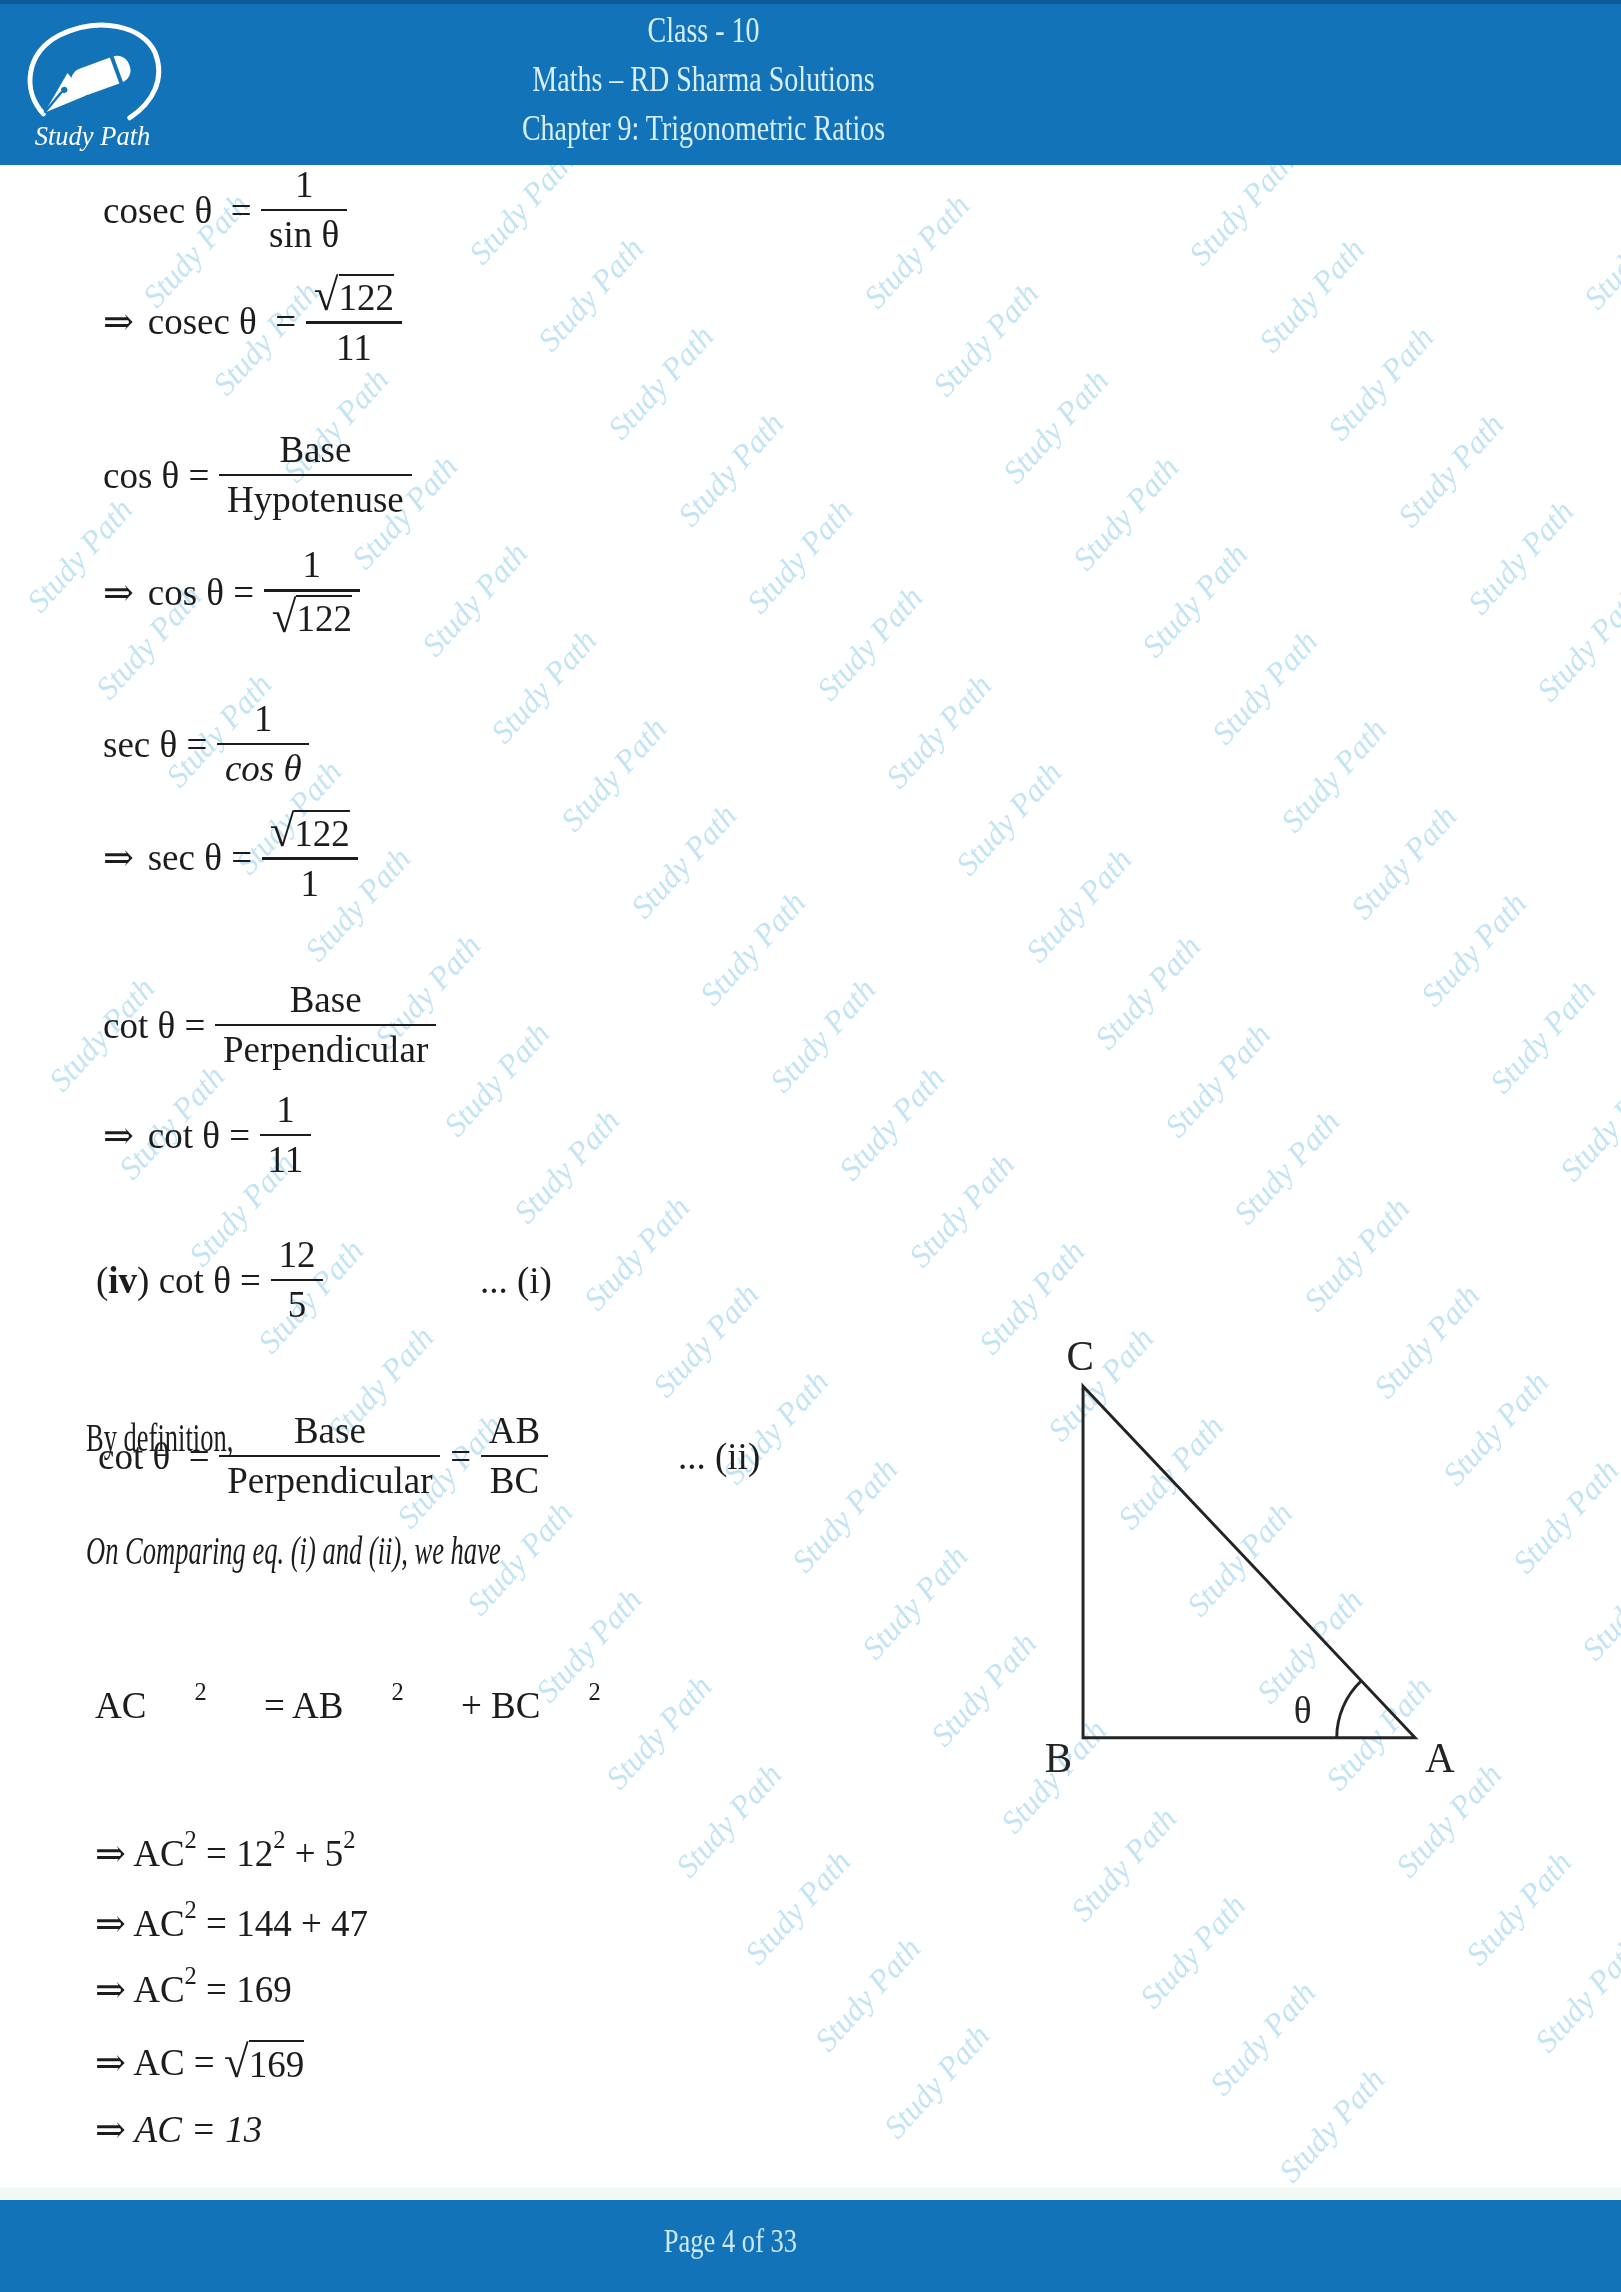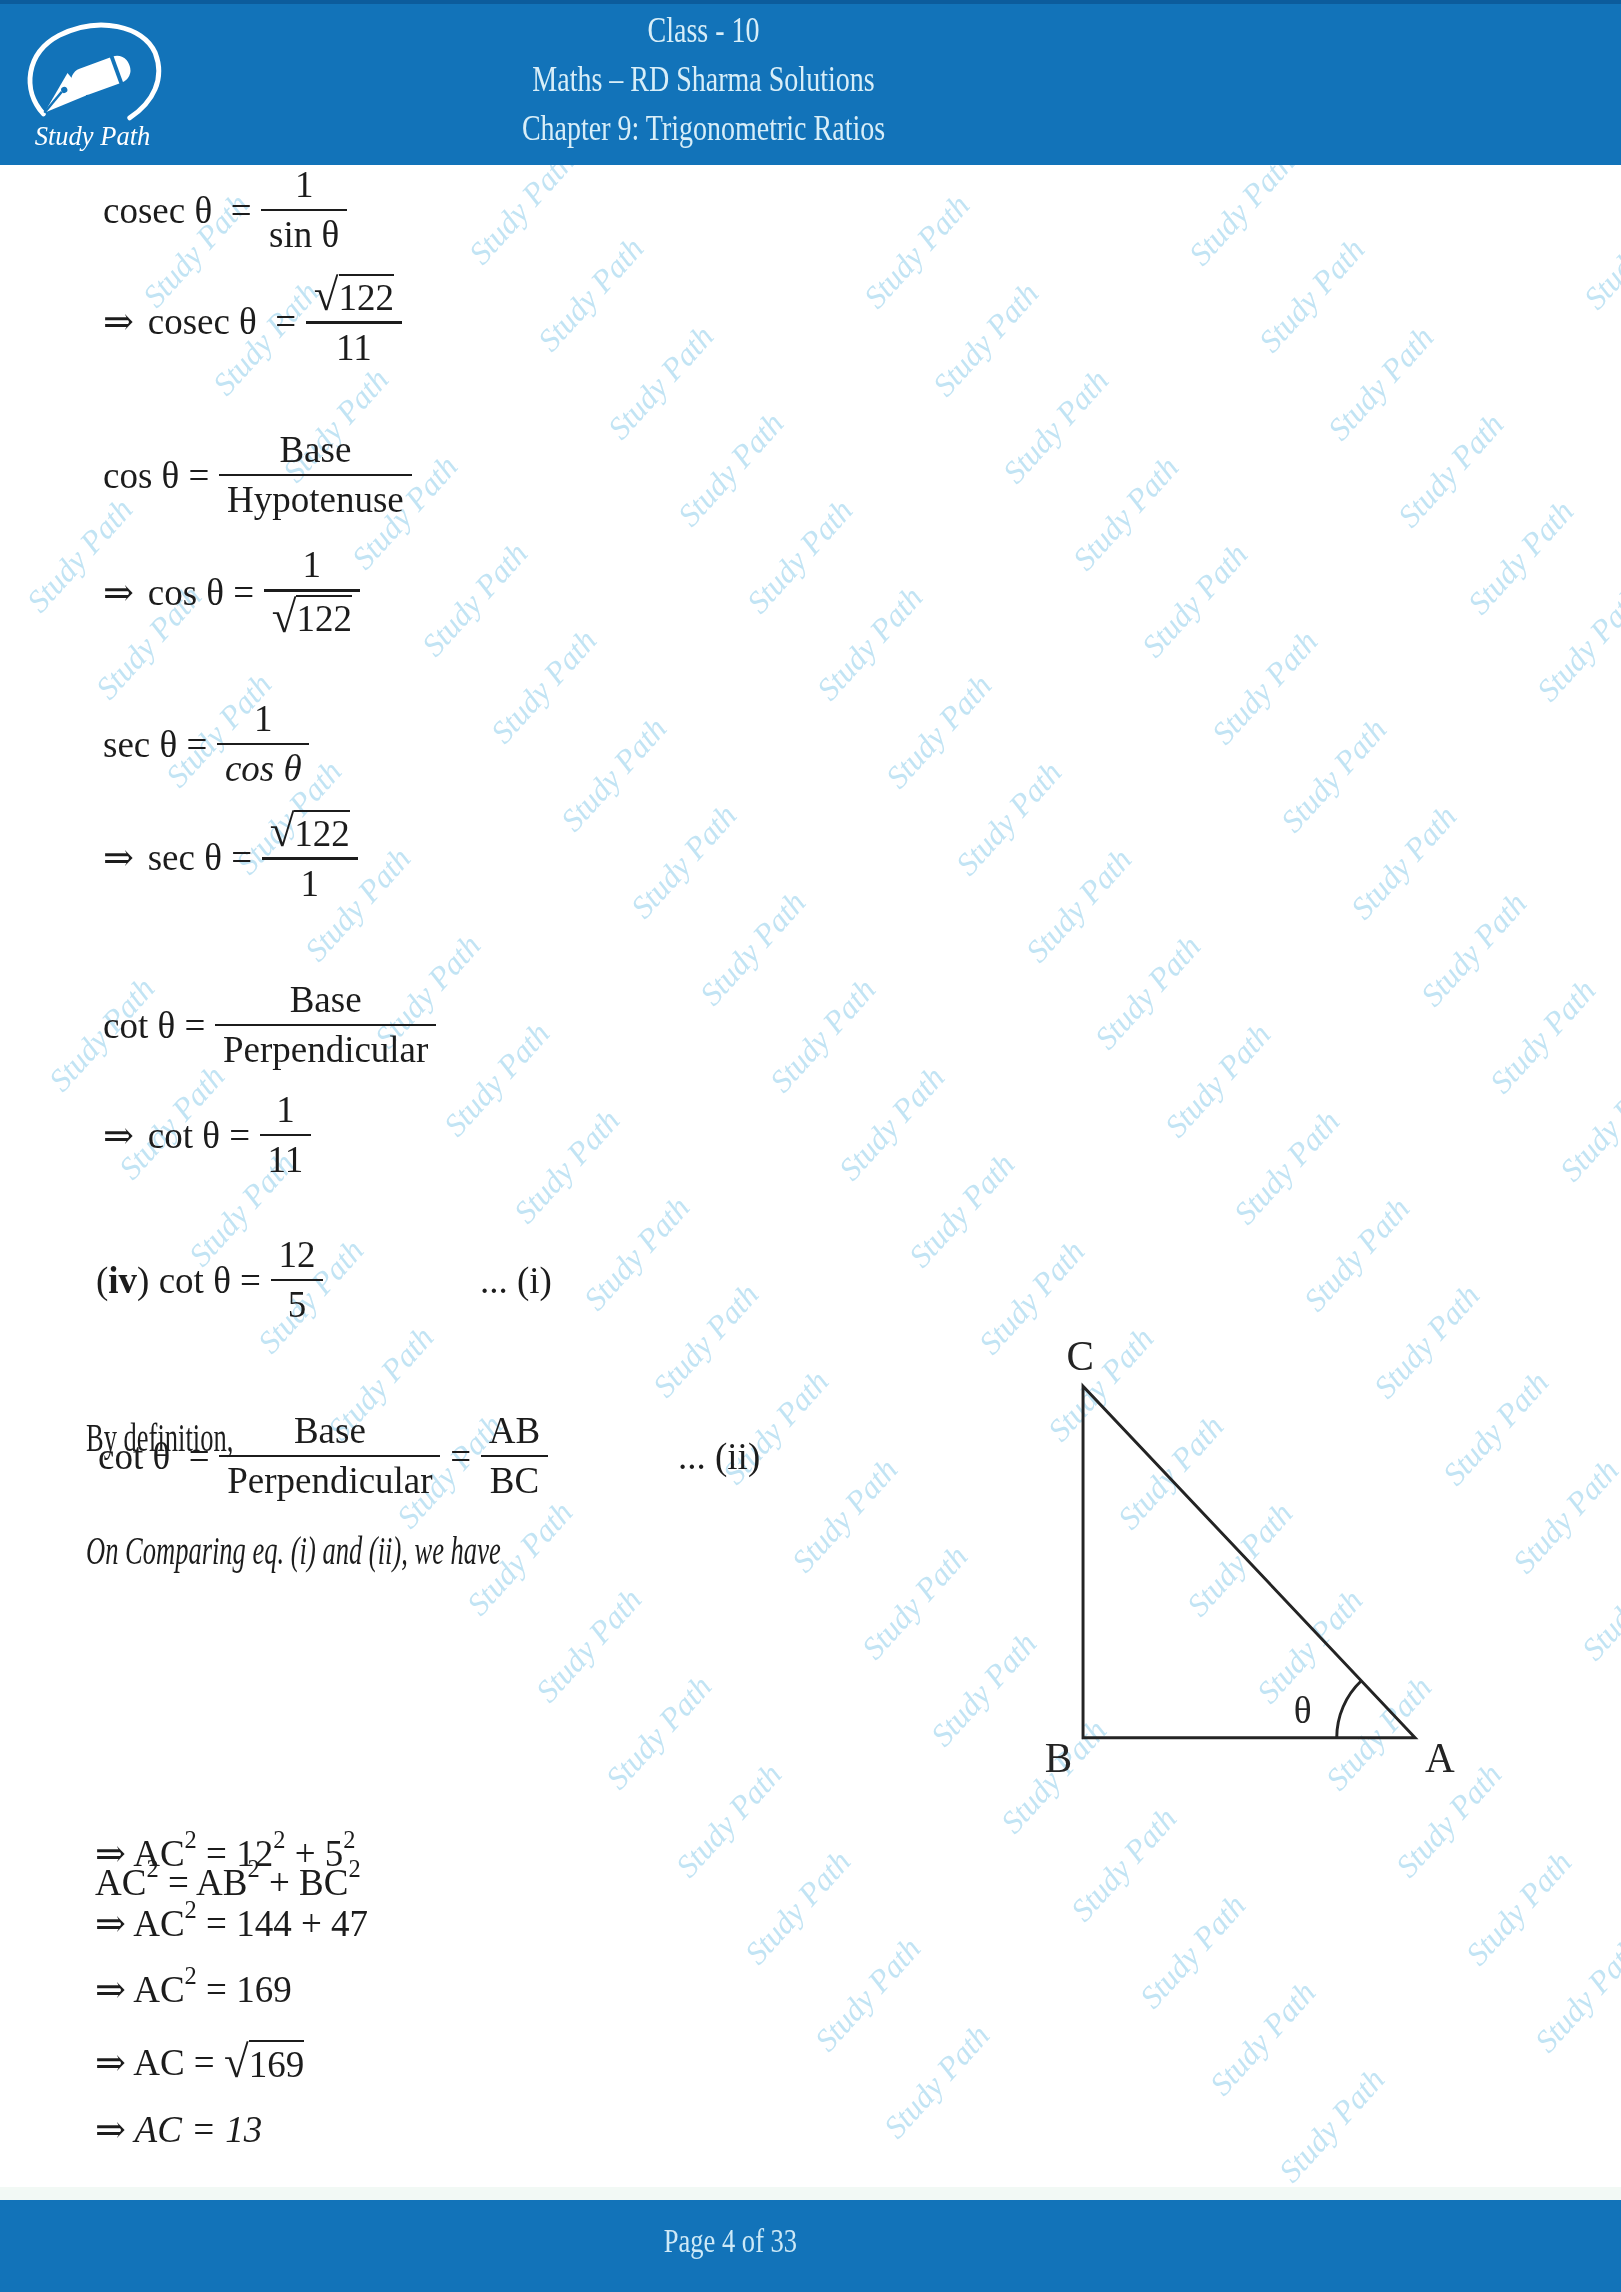--- a/index.html
+++ b/index.html
@@ -271,21 +271,21 @@
     </span>
     <span class="tag tag-ii">... (ii)</span>
   </div>
 
   <div class="mline txtline prose" style="top:1525px;font-style:italic;">
     <span class="ptext">On Comparing eq. (i) and (ii), we have</span>
   </div>
 
 
 
-  <div class="mline txtline" style="top:1857px;">
+  <div class="mline txtline" style="top:1680px;gap:48px;">
     <span>AC</span>
       <sup class="s">2</sup>
       <span> = AB</span>
       <sup class="s">2</sup>
       <span> + BC</span>
       <sup class="s">2</sup>
   </div>
 
   <div class="mline txtline" style="top:1828px;">
     <span>⇒ AC</span>

